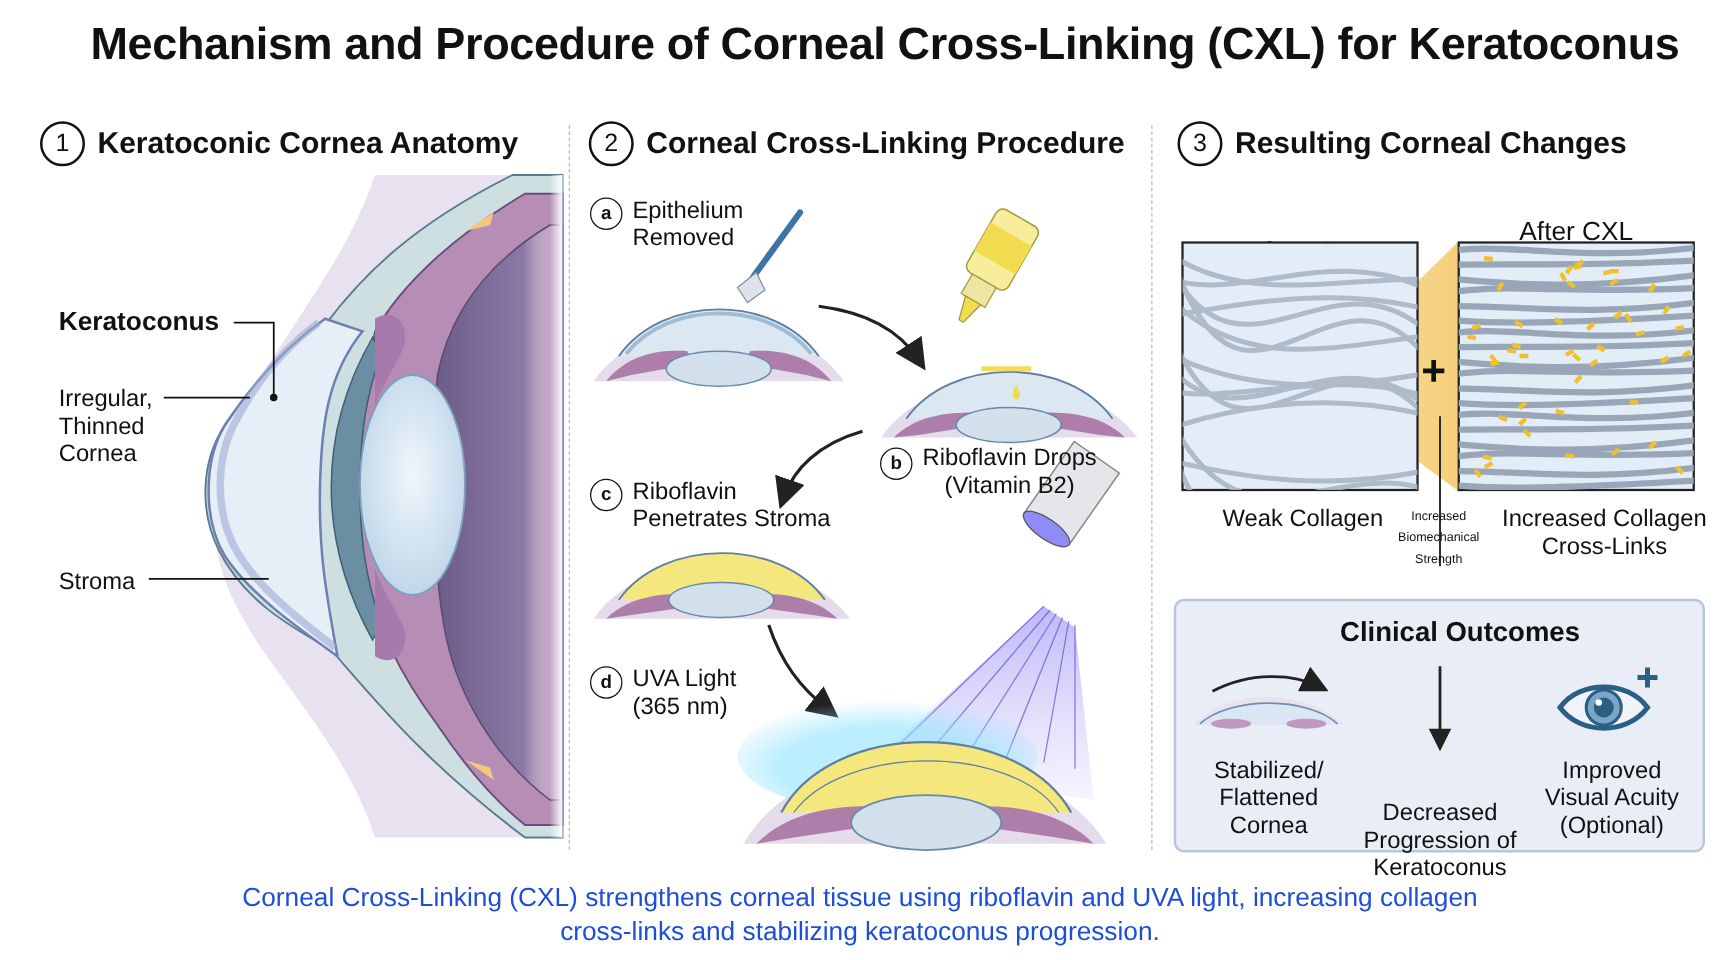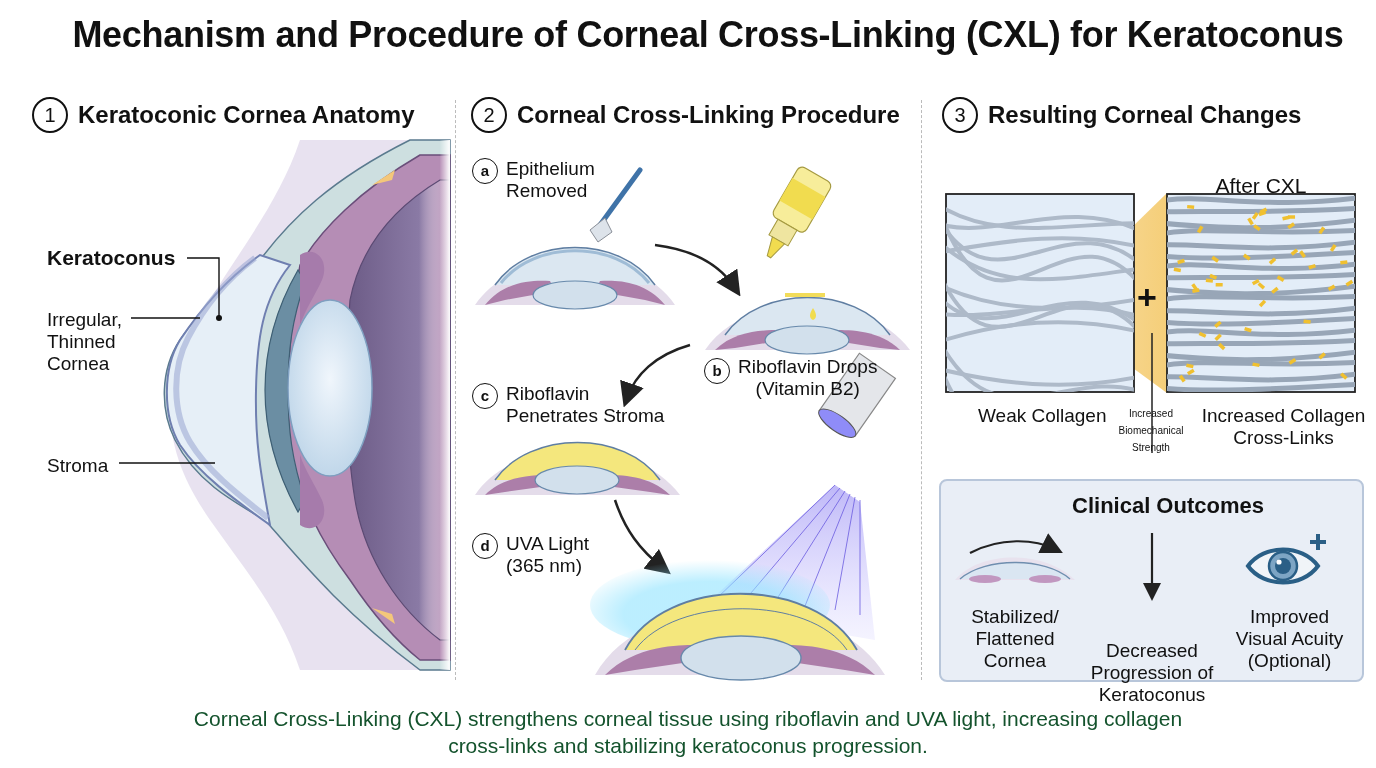--- a/index.html
+++ b/index.html
@@ -9,21 +9,21 @@
   #main-title { left: 0; top: 14px; width: 1376px; text-align: center; font-size: 36px; font-weight: bold; letter-spacing: -0.3px; color: #111; padding-left: 40px; }
   .sec-head { display: flex; align-items: center; gap: 10px; font-weight: bold; font-size: 24px; }
   .num-circle { width: 36px; height: 36px; border: 2px solid #111; border-radius: 50%; display: flex; align-items: center; justify-content: center; font-size: 20px; font-weight: normal; }
   .divider { border-left: 1.5px dashed #bbb; width: 0; }
   .label { font-size: 19px; line-height: 22px; color: #111; }
   .step-letter { width: 26px; height: 26px; border: 1.8px solid #111; border-radius: 50%; display: flex; align-items: center; justify-content: center; font-size: 15px; font-weight: bold; }
   .step { display: flex; align-items: flex-start; gap: 8px; font-size: 19px; line-height: 22px; }
   .step .step-letter { margin-top: 0px; }
   .center { text-align: center; }
   .outcomes-box { left: 939px; top: 479px; width: 425px; height: 203px; background: #e9eef6; border: 2px solid #b8c6da; border-radius: 8px; }
-  #caption { left: 0; top: 705px; width: 1376px; text-align: center; font-size: 21px; line-height: 27px; color: #14532d; }
+  #caption { left: 0; top: 705px; width: 1376px; text-align: center; font-size: 21px; line-height: 27px; color: #1d4ed8; }
   svg { overflow: visible; }
 </style>
 </head>
 <body>
 
 <div id="main-title" class="abs">Mechanism and Procedure of Corneal Cross-Linking (CXL) for Keratoconus</div>
 
 <div class="abs sec-head" style="left:32px;top:97px;">
   <div class="num-circle">1</div>
   <span>Keratoconic Cornea Anatomy</span>

